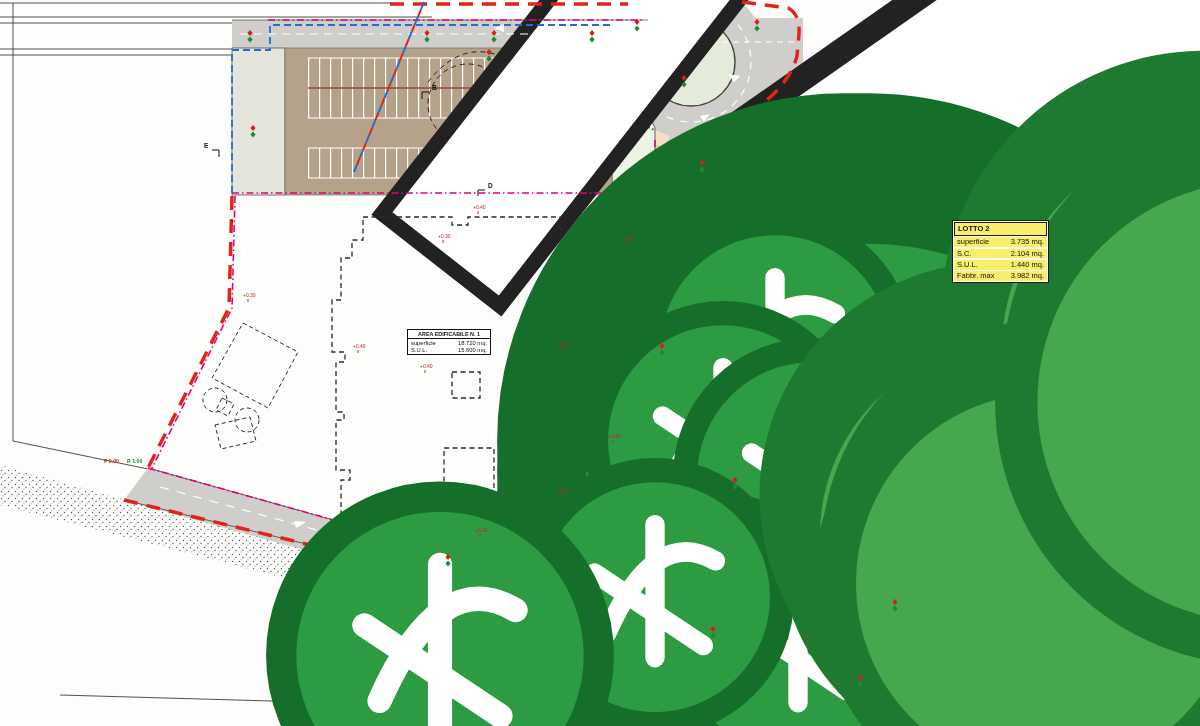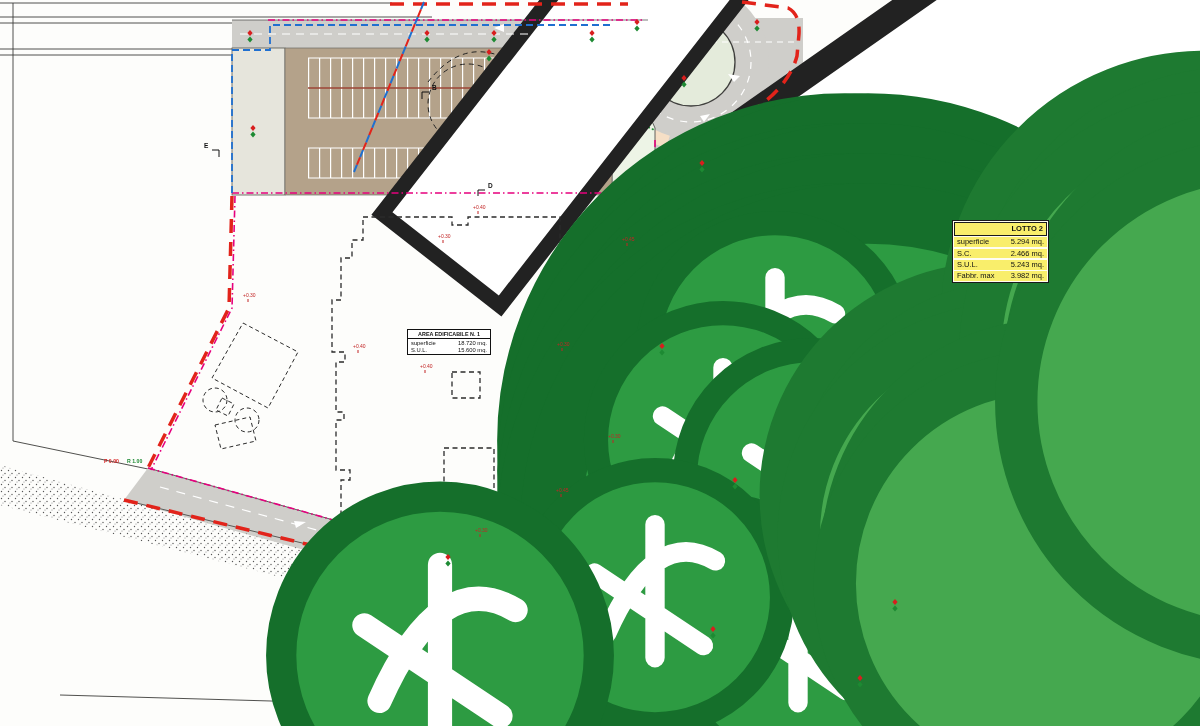--- a/index.html
+++ b/index.html
@@ -1,21 +1,21 @@
 <!DOCTYPE html>
 <html><head>
 <meta charset="utf-8">
 <style>
   html,body{margin:0;padding:0;background:#fff;}
   .canvas{position:relative;width:1200px;height:726px;background:#fdfdfb;overflow:hidden;
           font-family:"Liberation Sans",sans-serif;}
   .canvas svg{position:absolute;left:0;top:0;}
   
   .legend{position:absolute;left:952px;top:220px;width:97px;background:#fffdf0;
-          border:1.4px solid #1a1a1a;padding:1px;font-size:7.5px;line-height:1.3;color:#111;box-sizing:border-box;text-align:right;}
+          border:1.4px solid #1a1a1a;padding:1px;font-size:7.5px;line-height:1.3;color:#111;box-sizing:border-box;}
   .legend-title{border:1px solid #1a1a1a;background:#f9ee6b;padding:1px 3px;font-weight:bold;}
   .legend-row{display:flex;justify-content:space-between;background:#f9ee6b;margin-top:1.5px;padding:0 3px;}
   .areabox{position:absolute;left:407px;top:329px;width:84px;background:#fff;
            border:1.3px solid #111;font-size:5.8px;color:#111;box-sizing:border-box;}
   .areabox-title{border-bottom:1px solid #111;border-top:none;text-align:center;font-weight:bold;
                  padding:1px 2px;font-size:5.4px;white-space:nowrap;}
   .areabox-row{display:flex;justify-content:space-between;padding:1px 3px 0 3px;}
   .areabox-row:last-child{padding-bottom:1px;}
   
   .elev{font-size:5px;fill:#c22525;}
@@ -380,29 +380,29 @@
         <line x1="480" y1="534" x2="480" y2="537" stroke="#c22525" stroke-width="1"></line>
         <text x="608" y="438" class="elev">+0.30</text>
         <line x1="613" y1="440" x2="613" y2="443" stroke="#c22525" stroke-width="1"></line>
       </g>
 </svg>
 
 <div class="legend">
   <div class="legend-title">LOTTO 2</div>
   <div class="legend-row">
     <span>superficie</span>
-    <span>5.294 mq.</span>
+    <span>3.735 mq.</span>
   </div>
   <div class="legend-row">
     <span>S.C.</span>
-    <span>2.466 mq.</span>
+    <span>2.104 mq.</span>
   </div>
   <div class="legend-row">
     <span>S.U.L.</span>
-    <span>5.243 mq.</span>
+    <span>1.440 mq.</span>
   </div>
   <div class="legend-row">
     <span>Fabbr. max</span>
     <span>3.982 mq.</span>
   </div>
 </div>
 
 <div class="areabox">
   <div class="areabox-title">AREA EDIFICABILE N. 1</div>
   <div class="areabox-row">

